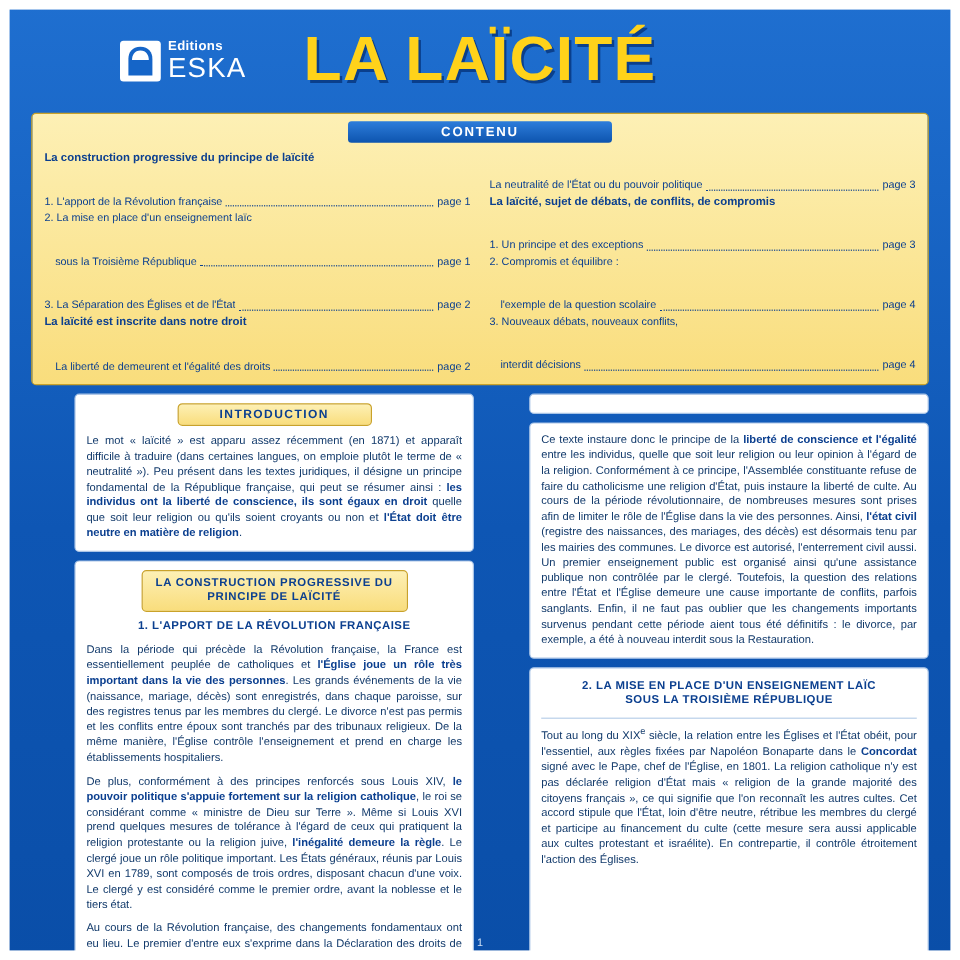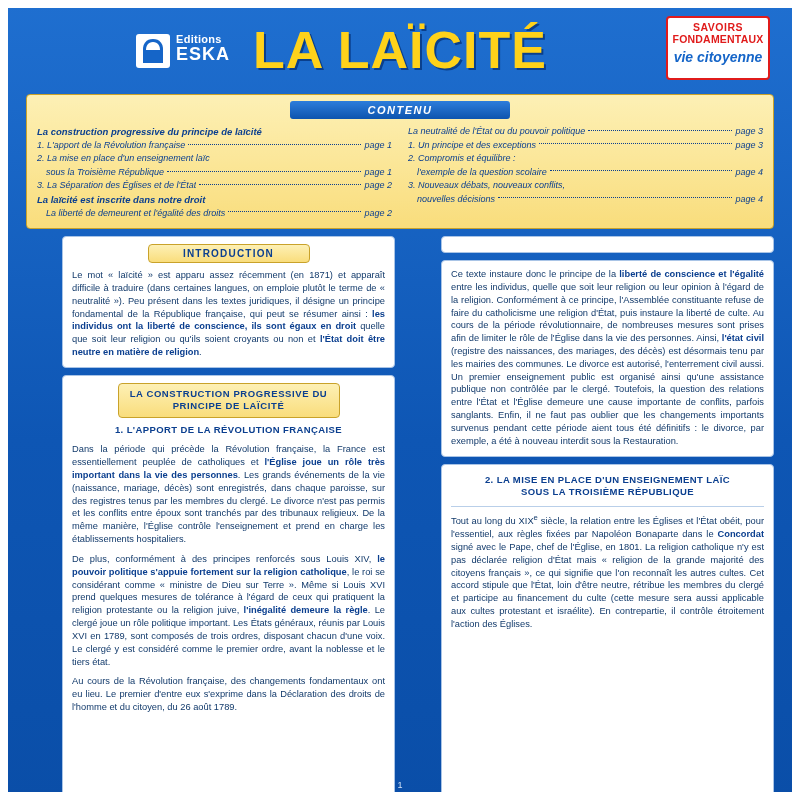--- a/index.html
+++ b/index.html
@@ -33,23 +33,23 @@
   
   .header {
     position: relative;
     height: 78px;
     margin: 2px 6px 0 6px;
     display: flex;
     align-items: center;
   }
   .logo {
     display: flex;
-    align-items: flex-start;
+    align-items: flex-end;
     gap: 6px;
-    margin-left: 112px;
+    margin-left: 76px;
   }
   .logo-mark {
     width: 34px;
     height: 34px;
     background: #ffffff;
     border-radius: 3px;
     display: flex;
     align-items: center;
     justify-content: center;
   }
@@ -57,22 +57,22 @@
   .logo-text {
     color: #ffffff;
     line-height: 1.0;
   }
   .logo-text .l1 {
     font-size: 11px;
     letter-spacing: .3px;
     font-weight: bold;
   }
   .logo-text .l2 {
-    font-size: 18px;
-    font-weight: bold;
+    font-size: 23px;
+    font-weight: normal;
     letter-spacing: 1px;
   }
   .main-title {
     position: absolute;
     left: 0; right: 0;
     top: 8px;
     text-align: center;
     font-size: 52px;
     font-weight: bold;
     color: #ffd21a;
@@ -116,21 +116,20 @@
   }
 
   
   .contenu {
     margin: 4px 8px 0 8px;
     background: #fde89a;
     background: linear-gradient(180deg,#fdf0b5 0%, #f9dd7c 100%);
     border: 1px solid #c9a22a;
     border-radius: 4px;
     padding: 6px 10px 8px 10px;
-    font-style: italic;
   }
   .contenu-title {
     margin: 0 auto 6px auto;
     width: 220px;
     background: #1565c8;
     background: linear-gradient(180deg,#2d7ddb 0%, #0d54ae 100%);
     color: #ffffff;
     text-align: center;
     font-size: 11px;
     font-weight: bold;
@@ -147,30 +146,30 @@
     color: #0b3f8f;
     font-size: 9.5px;
     font-weight: bold;
     line-height: 1.45;
   }
   .toc-i {
     color: #0b3f8f;
     font-size: 9px;
     line-height: 1.5;
     display: flex;
-    align-items: center;
+    align-items: flex-end;
   }
   .toc-i .txt { white-space: nowrap; overflow: hidden; }
   .toc-i .dots {
     flex: 1;
     border-bottom: 1px dotted #0b3f8f;
     margin: 0 3px 3px 3px;
     min-width: 6px;
   }
-  .toc-i .pg { white-space: nowrap; }
+  .toc-i .pg { white-space: nowrap; margin-top: 23px; }
   .toc-sub {
     color: #0b3f8f;
     font-size: 9px;
     line-height: 1.5;
     padding-left: 9px;
   }
 
   
   .body-cols {
     display: flex;
@@ -262,25 +261,20 @@
           <path d="M12 1 C5 1 2 6 2 11 L2 25 L22 25 L22 11 C22 6 19 1 12 1 Z" fill="#1565c8"></path>
           <path d="M12 4 C7 4 5 8 5 12 L19 12 C19 8 17 4 12 4 Z" fill="#ffffff"></path>
         </svg>
       </span>
       <span class="logo-text">
         <div class="l1">Editions</div>
         <div class="l2">ESKA</div>
       </span>
     </div>
     <div class="main-title">LA LAÏCITÉ</div>
-    <div class="brand-badge">
-      <div class="b1">SAVOIRS</div>
-      <div class="b2">FONDAMENTAUX</div>
-      <div class="b3">vie citoyenne</div>
-    </div>
   </div>
 
   <div class="contenu">
     <div class="contenu-title">CONTENU</div>
     <div class="contenu-cols">
       <div class="contenu-col">
         <div class="toc-h">La construction progressive du principe de laïcité</div>
         <div class="toc-i">
             <span class="txt">1. L'apport de la Révolution française</span>
             <span class="dots"></span>
@@ -305,38 +299,39 @@
             <span class="dots"></span>
             <span class="pg">page 2</span>
           </div>
       </div>
       <div class="contenu-col">
         <div class="toc-i">
             <span class="txt">La neutralité de l'État ou du pouvoir politique</span>
             <span class="dots"></span>
             <span class="pg">page 3</span>
           </div>
+        <div class="toc-h">La laïcité, sujet de débats, de conflits, de compromis</div>
         <div class="toc-i">
             <span class="txt">1. Un principe et des exceptions</span>
             <span class="dots"></span>
             <span class="pg">page 3</span>
           </div>
         <div class="toc-i">
             <span class="txt">2. Compromis et équilibre :</span>
           </div>
         <div class="toc-i toc-sub">
             <span class="txt">l'exemple de la question scolaire</span>
             <span class="dots"></span>
             <span class="pg">page 4</span>
           </div>
         <div class="toc-i">
             <span class="txt">3. Nouveaux débats, nouveaux conflits,</span>
           </div>
         <div class="toc-i toc-sub">
-            <span class="txt">nouvelles décisions</span>
+            <span class="txt">interdit décisions</span>
             <span class="dots"></span>
             <span class="pg">page 4</span>
           </div>
       </div>
     </div>
   </div>
 
   <div class="body-cols">
 
     <div class="col">

